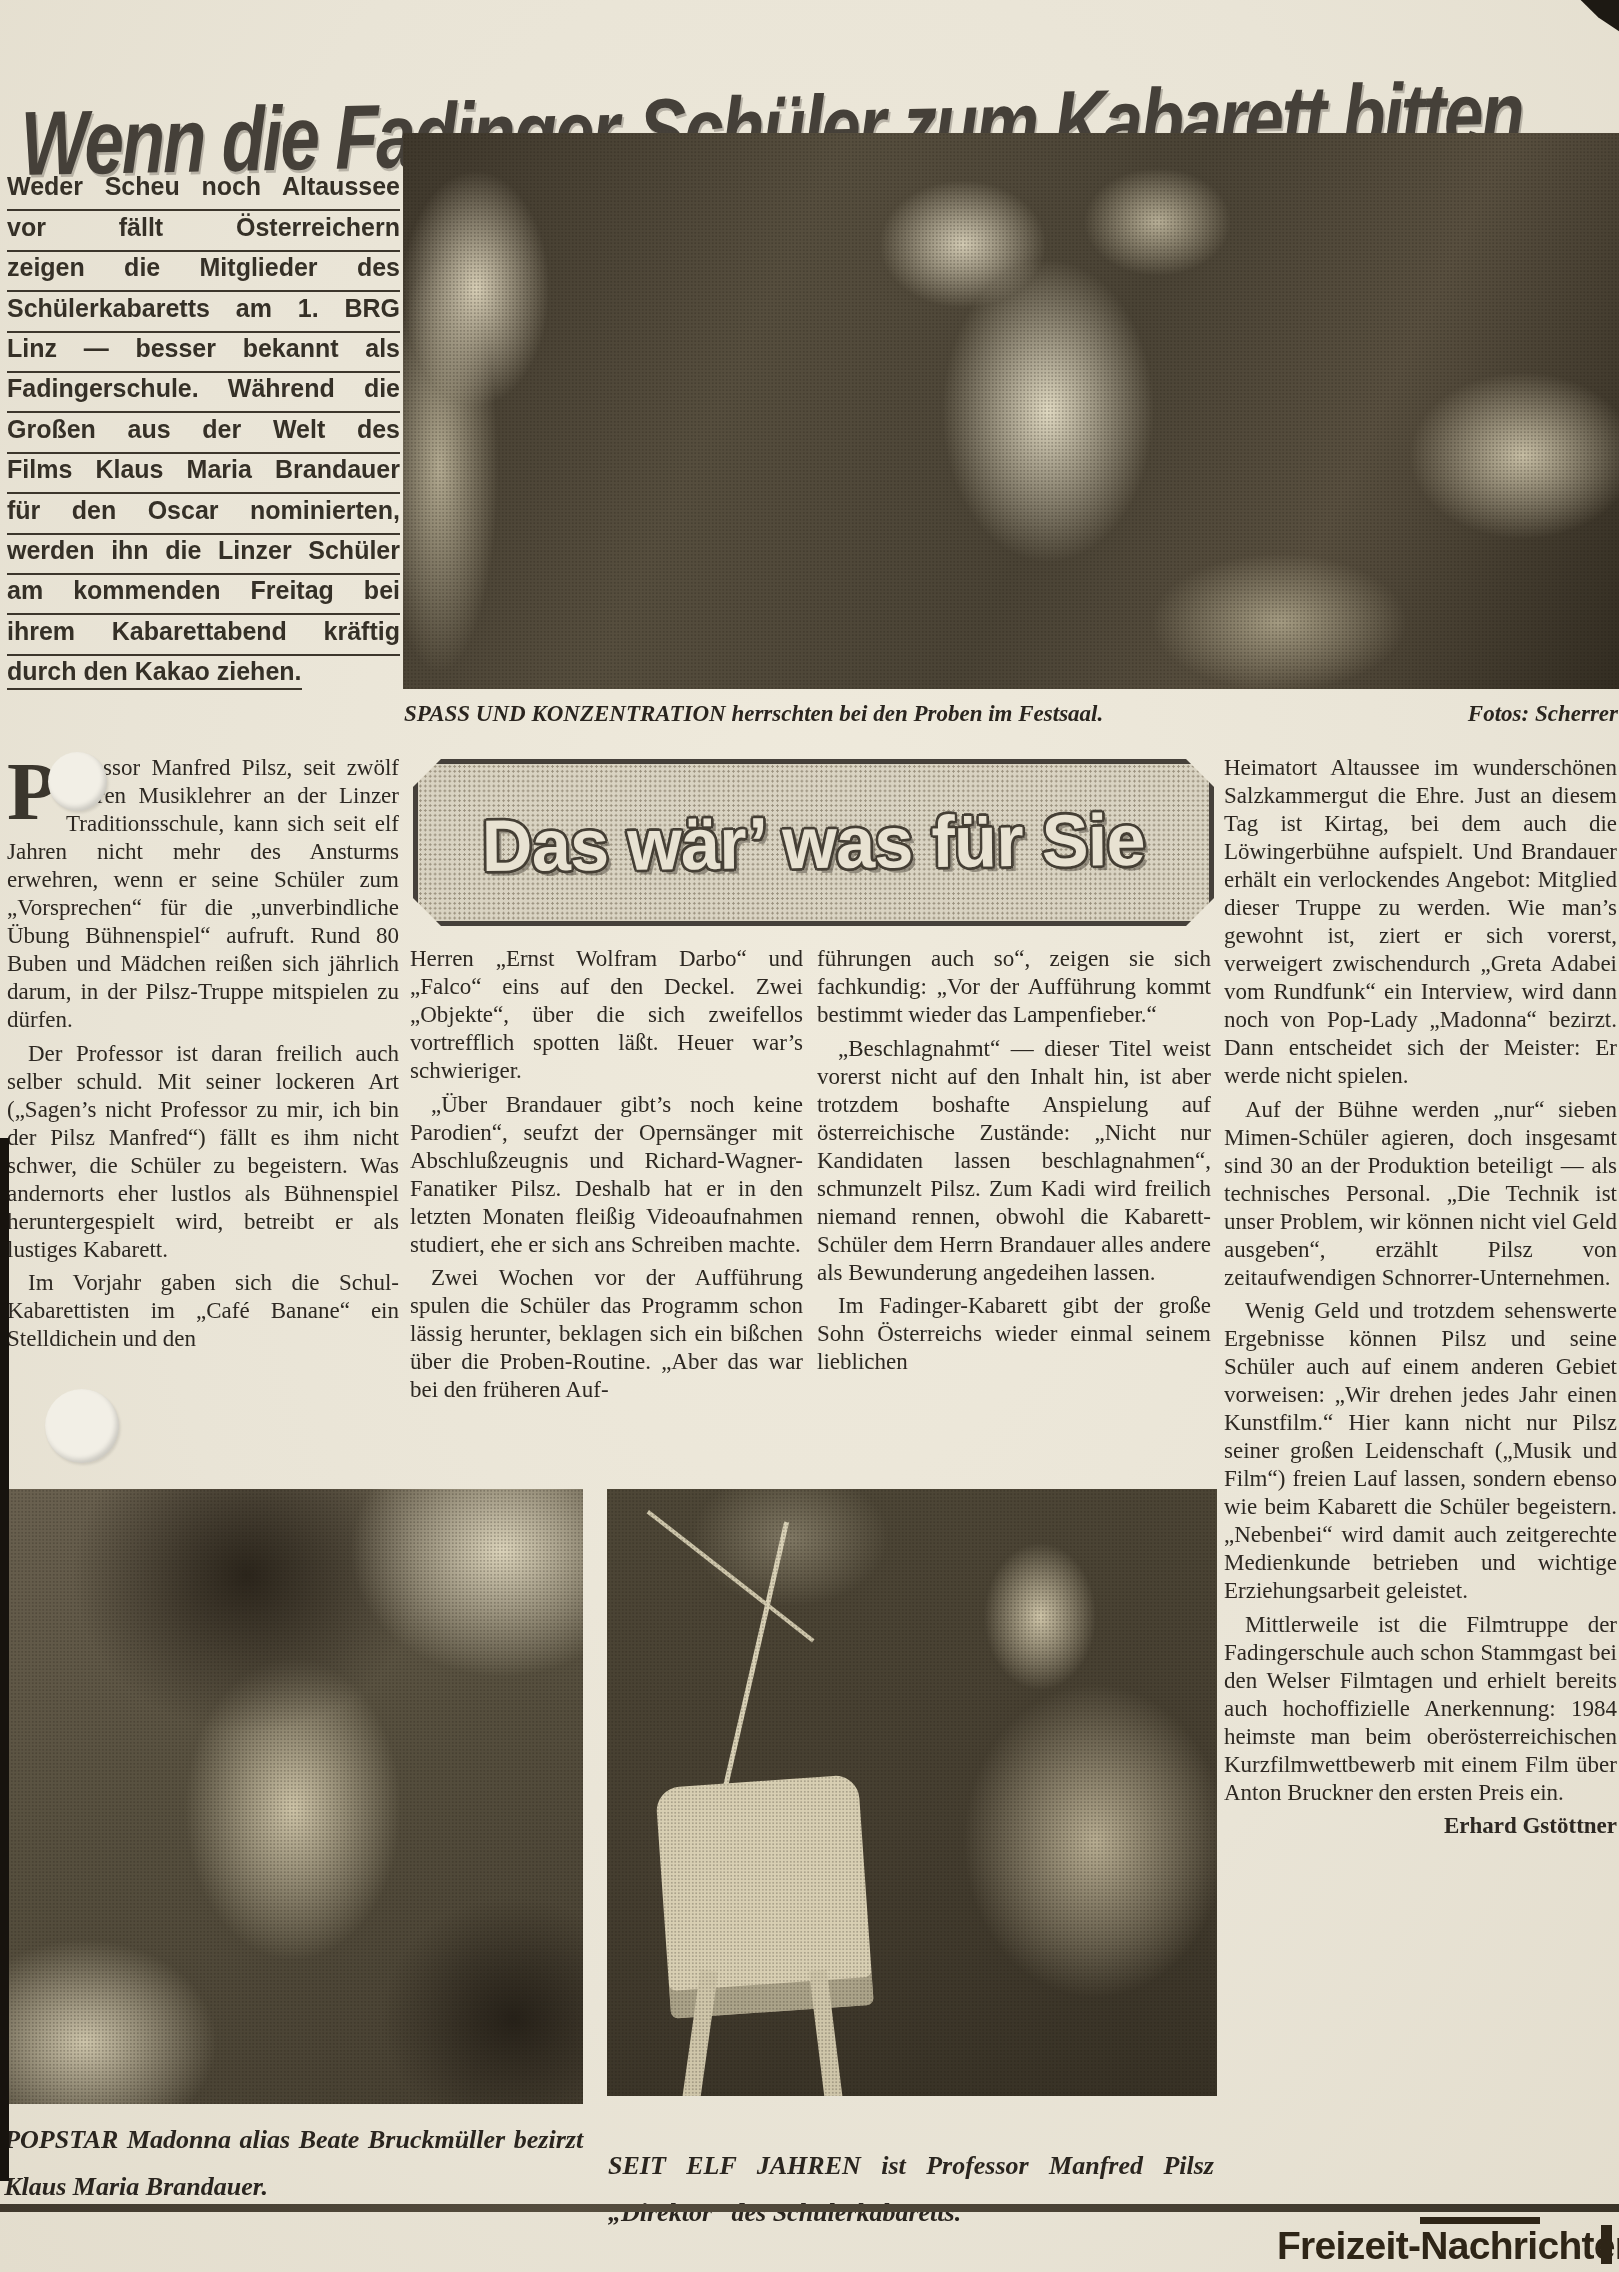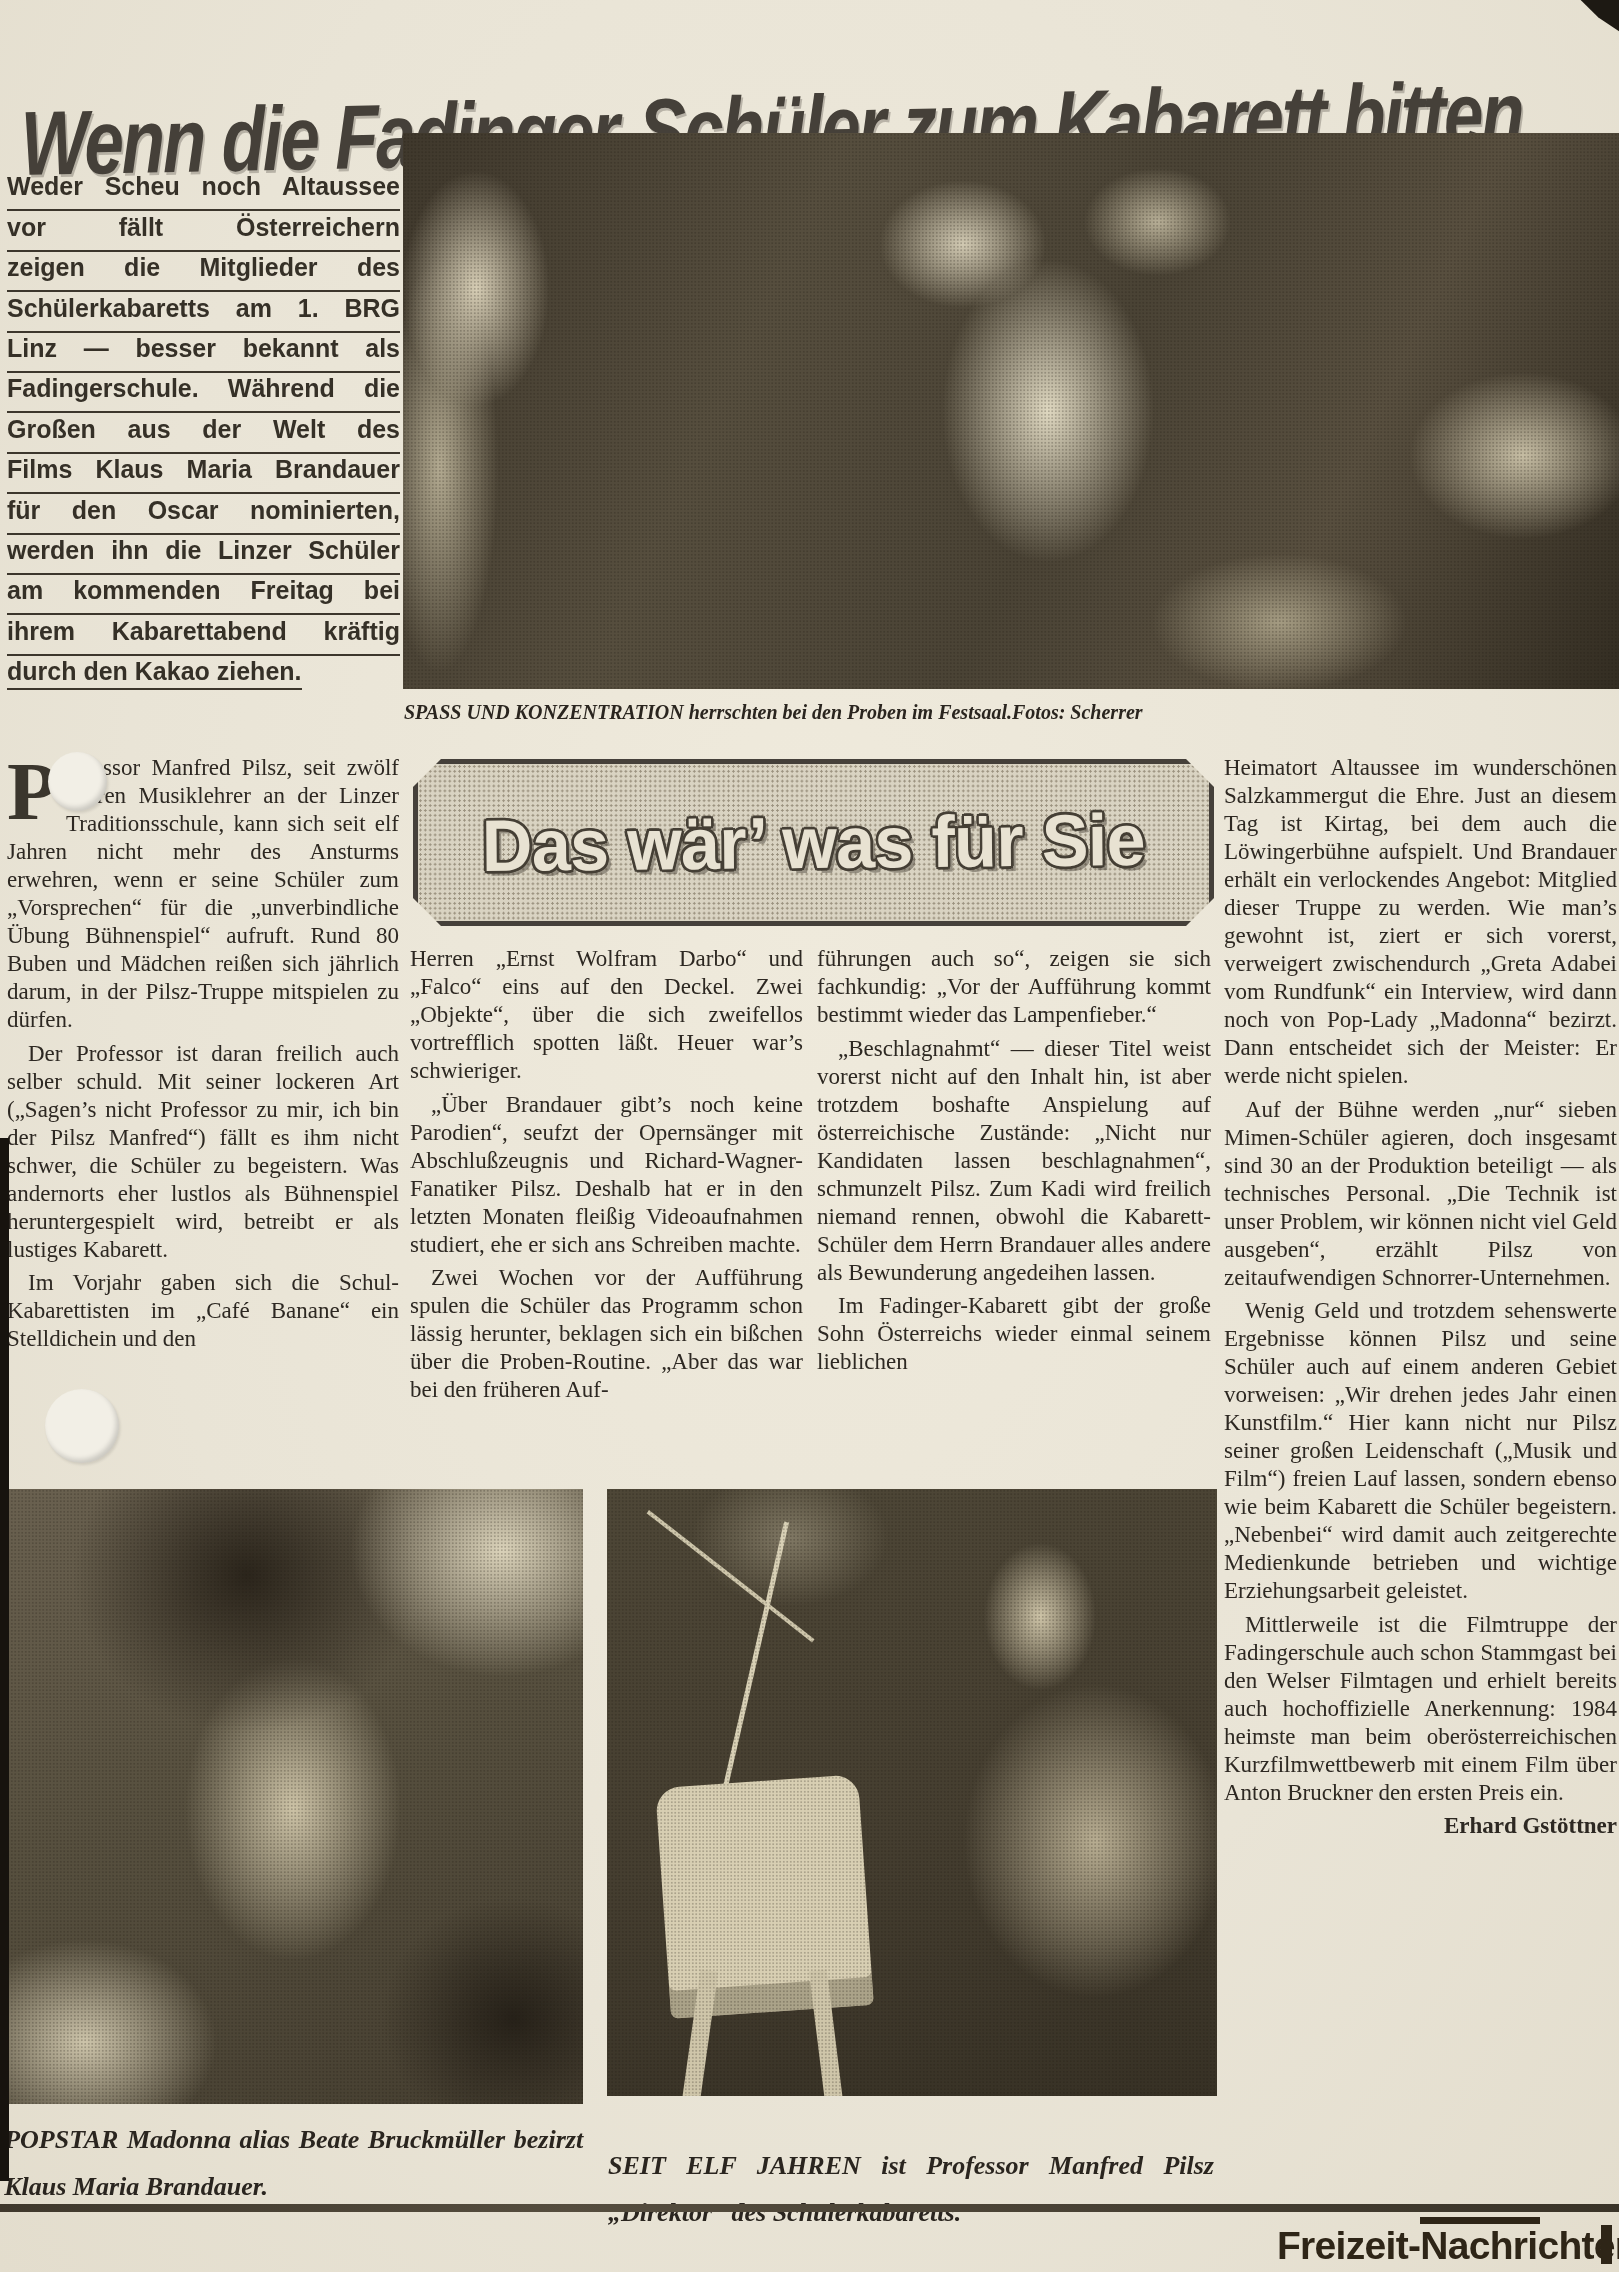--- a/index.html
+++ b/index.html
@@ -71,21 +71,21 @@
     background:#cfc7ac;transform:rotate(38deg);transform-origin:0 0;}
   .chair-back{position:absolute;left:56px;bottom:84px;width:203px;height:231px;
     background:#d8cfb3;border-radius:24px 24px 7px 7px;transform:rotate(-4deg);
     box-shadow:inset 0 -28px 0 rgba(90,80,60,.35);}
   .chair-leg{position:absolute;bottom:-7px;width:18px;height:133px;background:#cfc6aa;}
   .chair-leg.a{left:84px;transform:rotate(8deg);}
   .chair-leg.b{left:210px;transform:rotate(-7deg);}
   
   .caption{font-weight:bold;font-style:italic;color:#2a251f;}
   .caption-top{position:absolute;left:404px;top:701px;width:1214px;
-    display:flex;justify-content:flex-start;font-size:20px;line-height:1.1;}
+    display:flex;justify-content:space-between;font-size:23px;line-height:1.1;}
   .caption-block{position:absolute;font-size:26px;line-height:47px;text-align:justify;}
   
   .feature-box{
     position:absolute;left:413px;top:759px;width:801px;height:167px;box-sizing:border-box;
     background-color:#d9d3c2;
     background-image:radial-gradient(#9b927f 1px, transparent 1.3px);
     background-size:4.9px 4.9px;
     border:5.6px solid #45403a;
     clip-path:polygon(28px 0,calc(100% - 28px) 0,100% 28px,100% calc(100% - 28px),calc(100% - 28px) 100%,28px 100%,0 calc(100% - 28px),0 28px);
     display:flex;align-items:center;justify-content:center;

